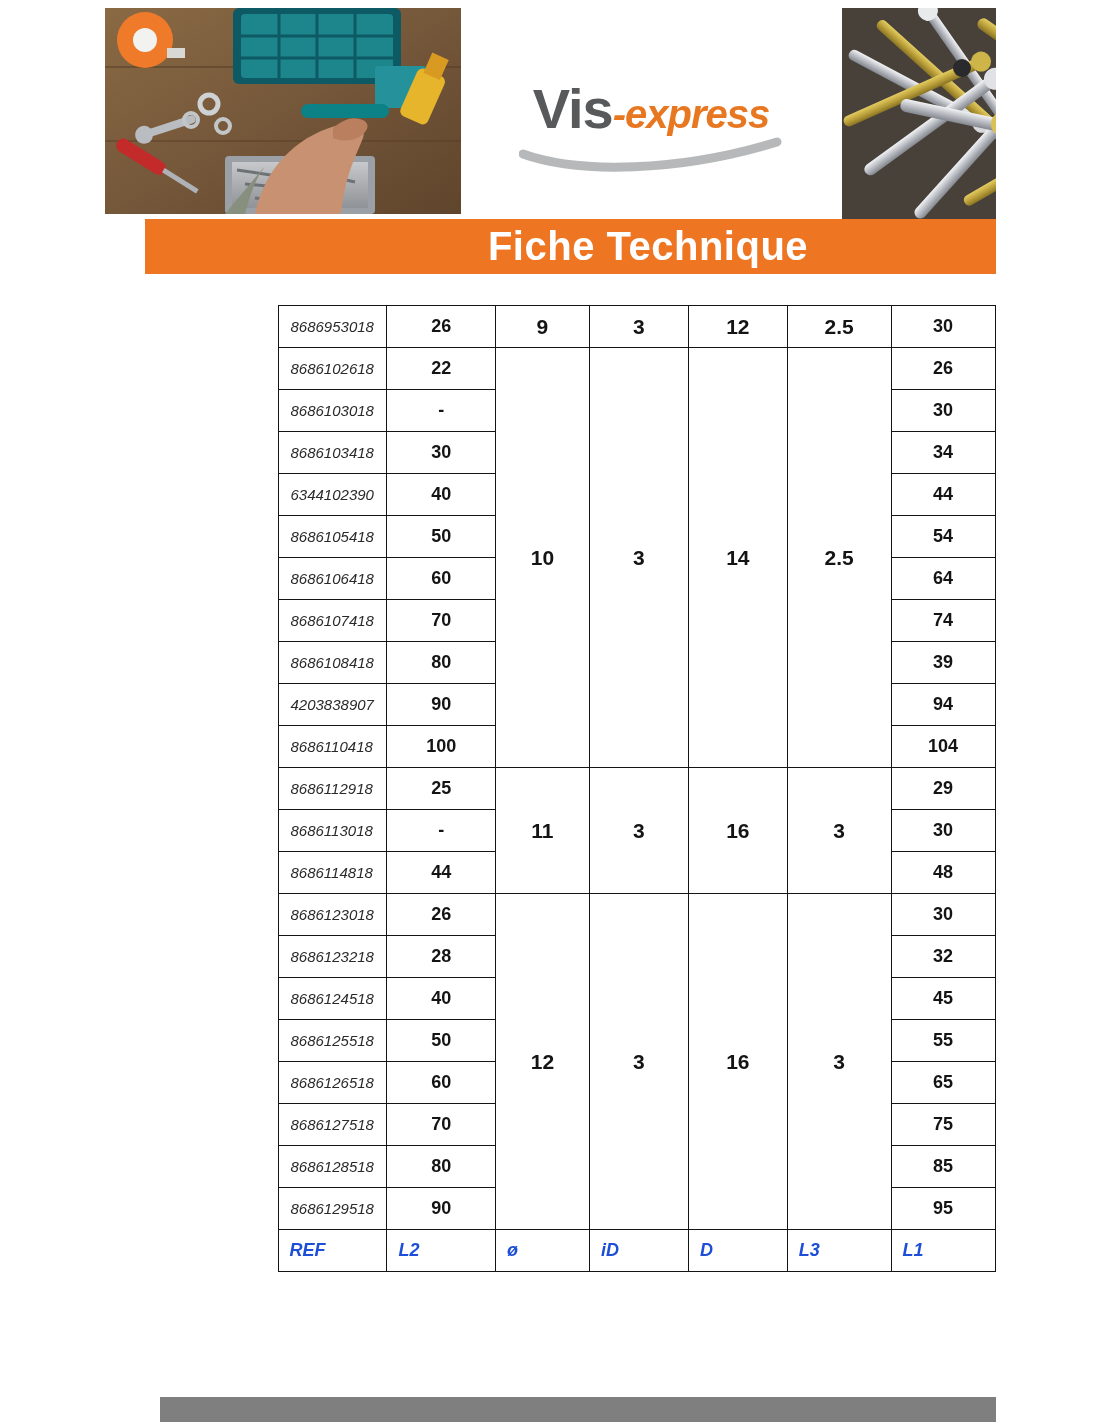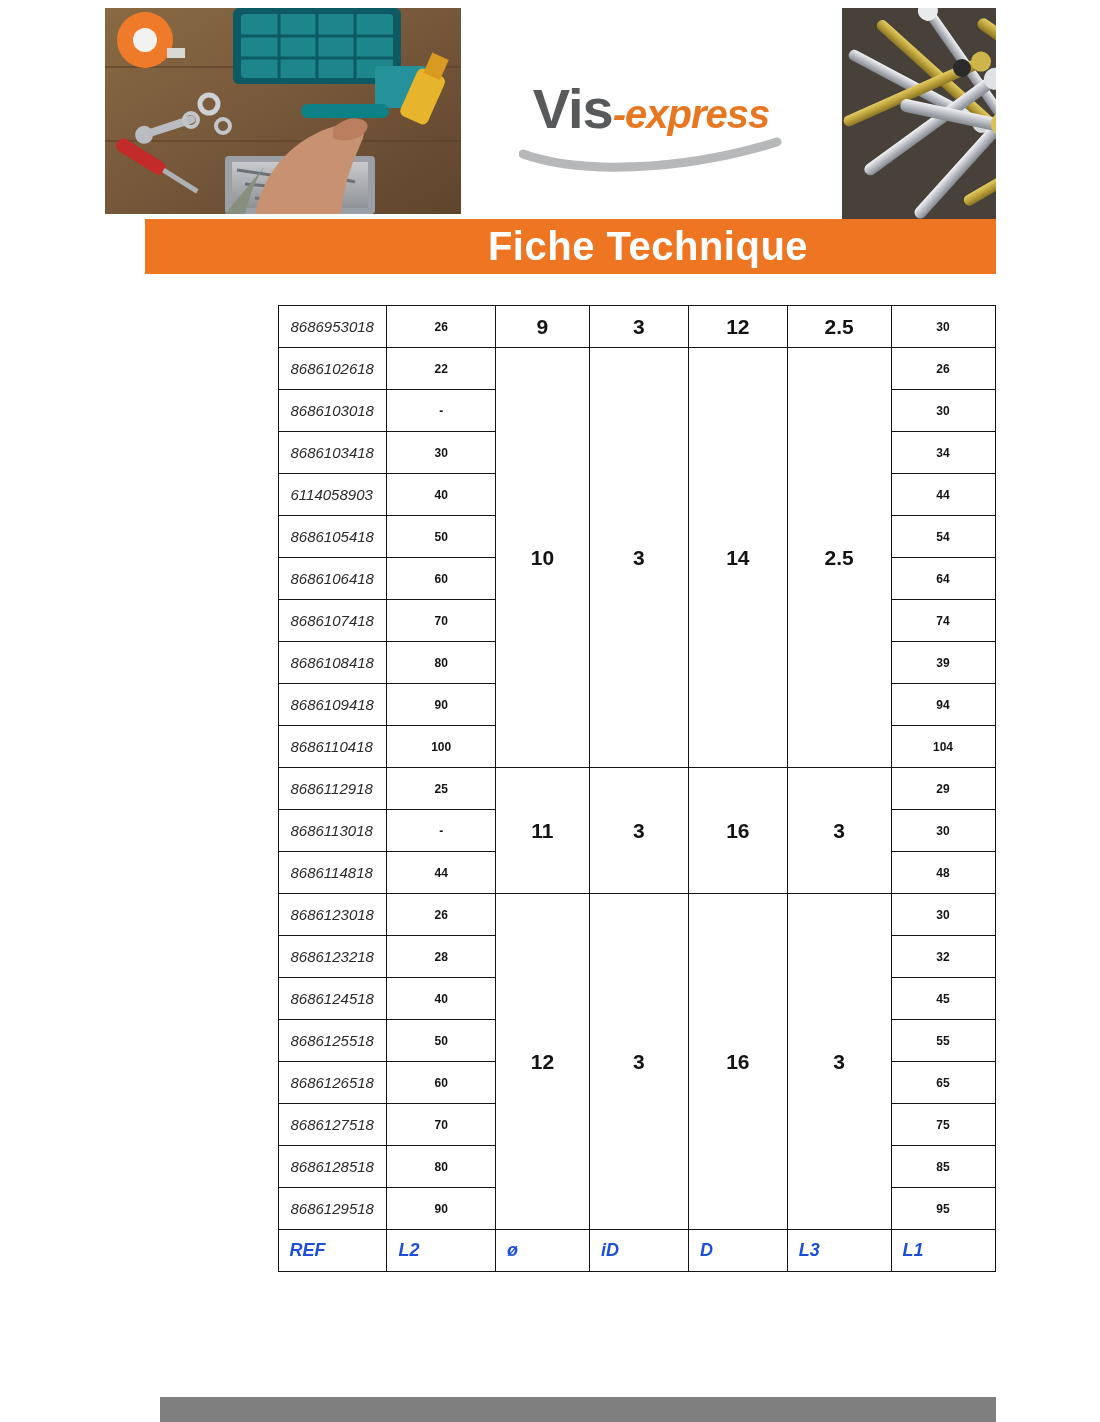--- a/index.html
+++ b/index.html
@@ -20,21 +20,21 @@
   
   .banner { position:absolute; left:40px; top:211px; width:1007px; height:55px; background:#ee7623;
             display:flex; align-items:center; justify-content:center; }
   .banner-title { color:#ffffff; font-size:40px; font-weight:bold; letter-spacing:0.5px; }
   .banner-corner { position:absolute; left:1047px; top:211px; width:53px; height:55px; background:#4f4f4f; }
 
   
   .spec-table { position:absolute; left:173px; top:297px; border-collapse:collapse; table-layout:fixed;padding-left:28px; }
   .spec-table td { border:1px solid #141414; height:42px; vertical-align:middle; overflow:hidden; }
   .spec-table td.ref { font-style:italic; font-size:15px; color:#2a2a2a; text-align:left; padding-left:12px; }
-  .spec-table td.val { font-weight:bold; font-size:12px; color:#141414; text-align:center; }
+  .spec-table td.val { font-weight:bold; font-size:18px; color:#141414; text-align:center; }
   .spec-table td.big { font-size:21px; }
   .spec-table tfoot td { color:#1d4ed8; font-weight:bold; font-style:italic; font-size:18px;
                          text-align:left; padding-left:11px; }
 
   
   .bottom-bar { position:absolute; left:55px; top:1389px; width:992px; height:33px; background:#7f7f7f; }
   .bottom-corner { position:absolute; left:1047px; top:1389px; width:53px; height:33px; background:#4f4f4f; }
 </style>
 </head>
 <body>
@@ -235,21 +235,21 @@
           <td class="ref">8686103018</td>
           <td class="val">-</td>
           <td class="val">30</td>
         </tr>
         <tr>
           <td class="ref">8686103418</td>
           <td class="val">30</td>
           <td class="val">34</td>
         </tr>
         <tr>
-          <td class="ref">6114058903</td>
+          <td class="ref">6344102390</td>
           <td class="val">40</td>
           <td class="val">44</td>
         </tr>
         <tr>
           <td class="ref">8686105418</td>
           <td class="val">50</td>
           <td class="val">54</td>
         </tr>
         <tr>
           <td class="ref">8686106418</td>
@@ -260,21 +260,21 @@
           <td class="ref">8686107418</td>
           <td class="val">70</td>
           <td class="val">74</td>
         </tr>
         <tr>
           <td class="ref">8686108418</td>
           <td class="val">80</td>
           <td class="val">39</td>
         </tr>
         <tr>
-          <td class="ref">8686109418</td>
+          <td class="ref">4203838907</td>
           <td class="val">90</td>
           <td class="val">94</td>
         </tr>
         <tr>
           <td class="ref">8686110418</td>
           <td class="val">100</td>
           <td class="val">104</td>
         </tr>
         <tr>
           <td class="ref">8686112918</td>

